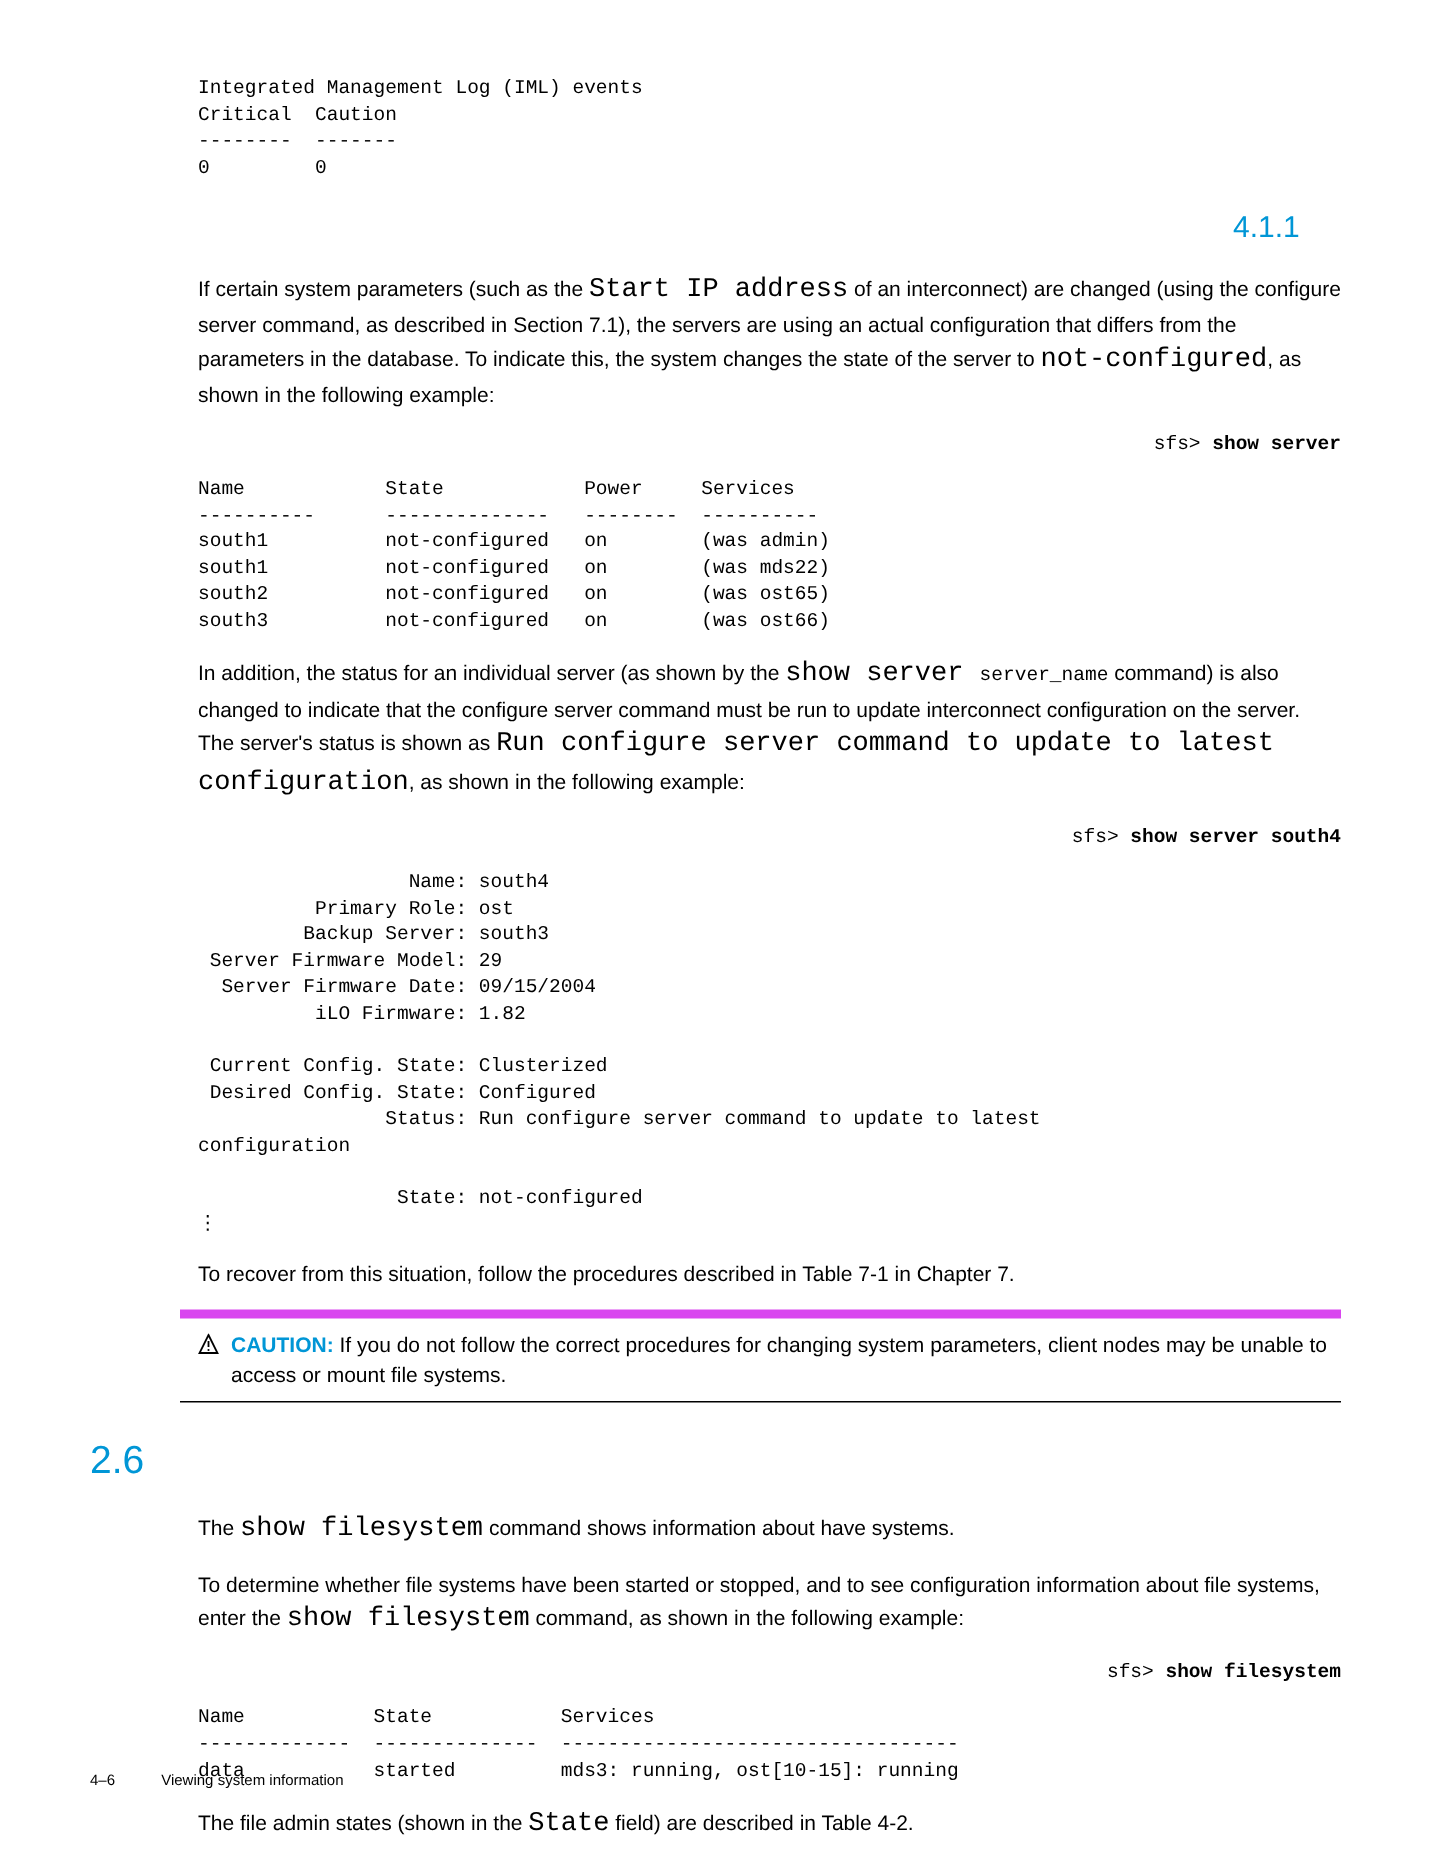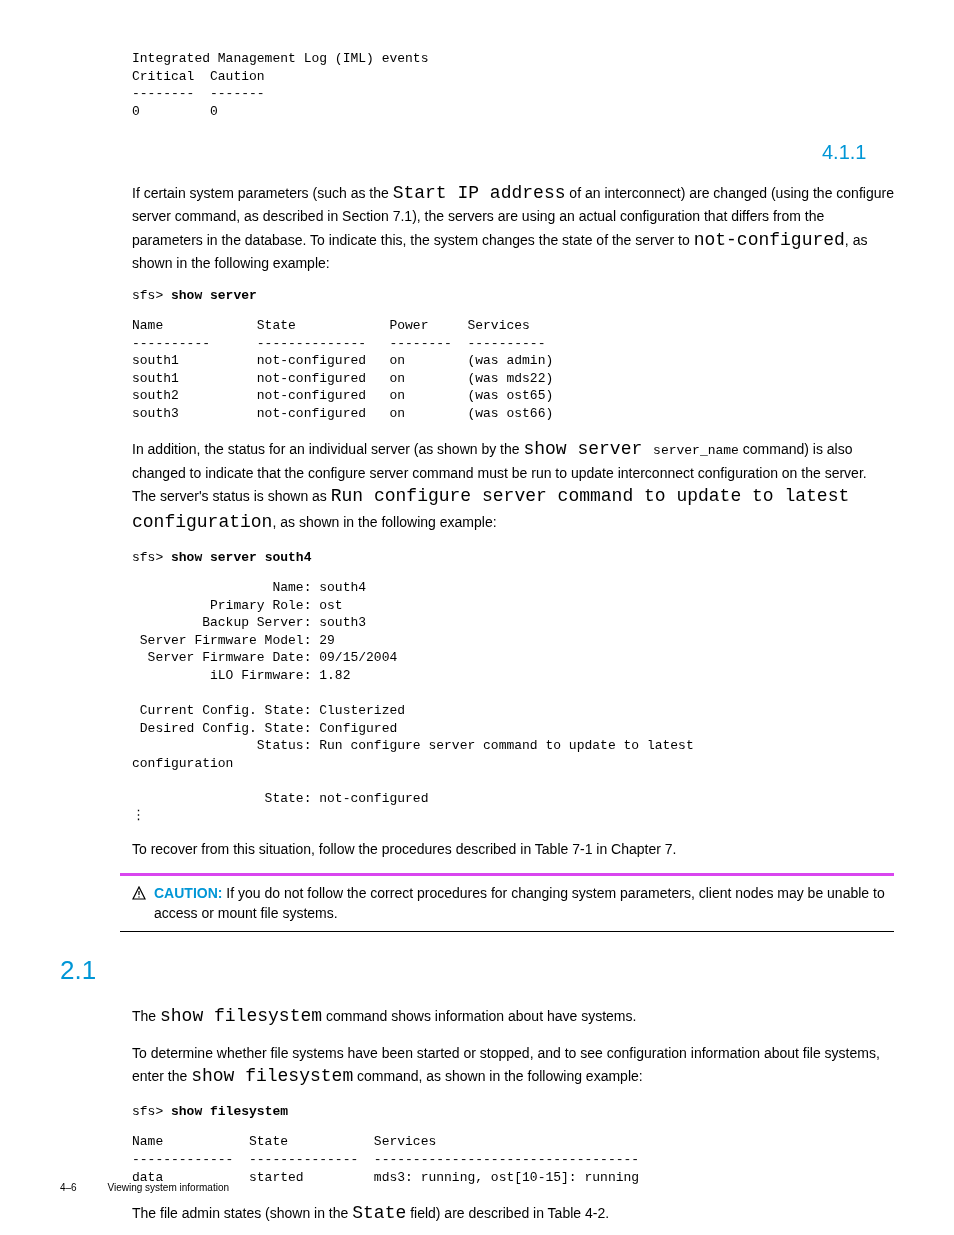--- a/index.html
+++ b/index.html
@@ -48,21 +48,21 @@
     margin: 18px 0 14px 0;
     display: flex;
     justify-content: flex-end;
   }
   h3.subsection .num {
     width: 72px;
     flex-shrink: 0;
   }
   .caution-box {
     margin: 10px 0 10px 60px;
-    border-top: 3px solid #d946ef;
+    border-top: 6px solid #d946ef;
     border-bottom: 1px solid #000;
     padding: 8px 0 8px 12px;
     display: flex;
     align-items: flex-start;
   }
   .caution-icon {
     flex-shrink: 0;
     margin-right: 8px;
     margin-top: 2px;
   }
@@ -79,20 +79,21 @@
     bottom: 40px;
     left: 60px;
     font-size: 10px;
   }
   .footer .pagenum {
     margin-right: 28px;
   }
   .sfs-prompt {
     font-family: "Courier New", Courier, monospace;
     font-size: 13px;
+    text-align: right;
   }
   .sfs-prompt .bold {
     font-weight: bold;
   }
   .cmd-line {
     margin: 6px 0 12px 72px;
   }
   .italic-mono {
     font-family: "Courier New", Courier, monospace;
     font-size: 13px;
@@ -157,21 +158,21 @@
       <line x1="7" y1="5" x2="7" y2="9" stroke="#000" stroke-width="1.2"></line>
       <circle cx="7" cy="11" r="0.7" fill="#000"></circle>
     </svg>
   </span>
   <div class="caution-text">
     <span class="caution-label">CAUTION:</span><span> If you do not follow the correct procedures for changing system parameters, client nodes may be unable to access or mount file systems.</span>
   </div>
 </div>
 
 <h2 class="section">
-  <span class="num">2.1</span>
+  <span class="num">2.6</span>
 </h2>
 
 <p class="body-text">
   <span>The </span><span class="mono-inline">show filesystem</span><span> command shows information about have systems.</span>
 </p>
 
 <p class="body-text">
   <span>To determine whether file systems have been started or stopped, and to see configuration information about file systems, enter the </span><span class="mono-inline">show filesystem</span><span> command, as shown in the following example:</span>
 </p>
 

